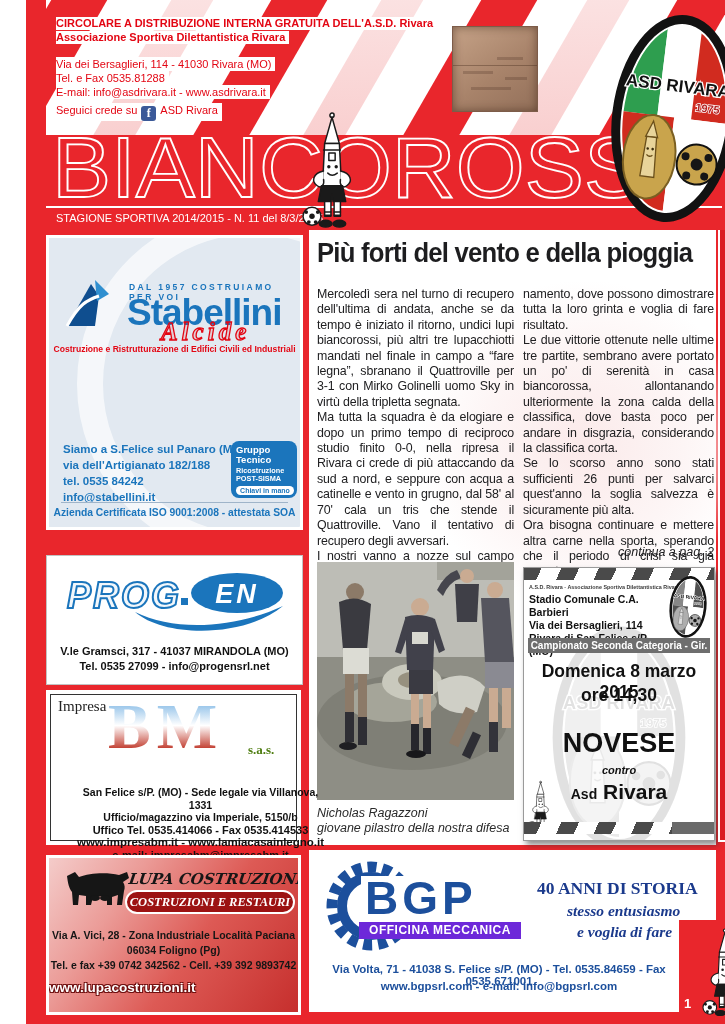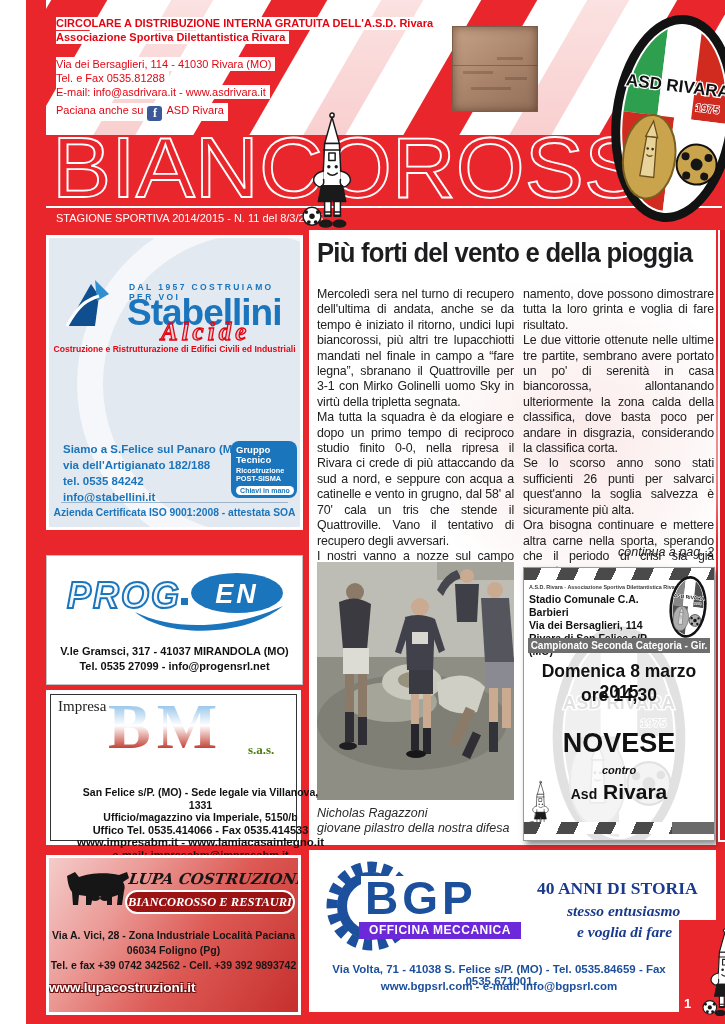--- a/index.html
+++ b/index.html
@@ -188,21 +188,21 @@
     <div class="stripe" style="left:396px"></div>
     <div class="stripe pale" style="left:502px"></div>
     <div class="stripe" style="left:592px"></div>
 
     <div class="abs hdr-red hdr-b" style="left:10px;top:17px;background:#fff;padding-right:4px">CIRCOLARE A DISTRIBUZIONE INTERNA GRATUITA DELL'A.S.D. Rivara</div>
     <div class="abs hdr-red hdr-b" style="left:10px;top:31px;background:#fff;padding-right:4px">Associazione Sportiva Dilettantistica Rivara</div>
     <div class="abs hdr-red hdr-r" style="left:10px;top:57px;background:#fff;padding-right:4px">Via dei Bersaglieri, 114 - 41030 Rivara (MO)</div>
     <div class="abs hdr-red hdr-r" style="left:10px;top:71px;background:#fff;padding-right:4px">Tel. e Fax 0535.81288</div>
     <div class="abs hdr-red hdr-r" style="left:10px;top:85px;background:#fff;padding-right:4px">E-mail: info@asdrivara.it - www.asdrivara.it</div>
     <div class="abs hdr-red hdr-r" style="left:10px;top:103px;background:#fff;padding-right:4px">
-      <span>Paciana anche su</span><span class="fb">f</span><span>ASD Rivara</span>
+      <span>Seguici crede su</span><span class="fb">f</span><span>ASD Rivara</span>
     </div>
 
     <div class="stamp">
       <i style="left:10px;top:44px;width:30px;height:3px"></i>
       <i style="left:44px;top:30px;width:26px;height:3px"></i>
       <i style="left:52px;top:50px;width:22px;height:3px"></i>
       <i style="left:18px;top:60px;width:40px;height:3px"></i>
       <i style="left:0;top:38px;width:84px;height:1px;background:rgba(60,35,20,.35)"></i>
     </div>
   </div>
@@ -361,21 +361,21 @@
   <div class="lupa" style="left:20px;top:855px;width:249px;height:154px">
     <svg class="abs" style="left:12px;top:8px" width="70" height="48" viewBox="0 0 70 48">
       <path d="M6,10 l8,-4 4,5 c10,-4 28,-5 40,-2 l8,-3 2,6 -6,4 c2,3 2,6 1,9 l-2,14 -5,0 1,-10 -6,2 0,8 -5,0 0,-9 -14,1 -2,8 -5,0 0,-9 -7,-1 -1,10 -5,0 -1,-13 c-3,-4 -4,-8 -5,-16 z" fill="#161616"></path>
       <ellipse cx="34" cy="32" rx="5" ry="3" fill="#161616"></ellipse>
       <ellipse cx="44" cy="32" rx="5" ry="3" fill="#161616"></ellipse>
     </svg>
     <div class="lupa-brand" style="left:80px;top:12px">
       <span>LUPA COSTRUZIONI</span>
       
     </div>
-    <div class="lupa-pill" style="left:76px;top:32px;width:166px;height:20px">BIANCOROSSO E RESTAURI</div>
+    <div class="lupa-pill" style="left:76px;top:32px;width:166px;height:20px">COSTRUZIONI E RESTAURI</div>
     <div class="lupa-addr" style="top:70px">Via A. Vici, 28 - Zona Industriale Località Paciana
 06034 Foligno (Pg)
 Tel. e fax +39 0742 342562 - Cell. +39 392 9893742</div>
     <div class="lupa-web" style="top:122px">www.lupacostruzioni.it</div>
   </div>
 
   <div class="panel" style="left:283px;top:850px;width:407px;height:162px">
     <svg class="abs" style="left:12px;top:6px" width="100" height="100" viewBox="0 0 100 100">
       <circle cx="50" cy="50" r="39" fill="none" stroke="#1c4f9c" stroke-width="11" stroke-dasharray="9 6"></circle>
       <circle cx="50" cy="50" r="29" fill="none" stroke="#1c4f9c" stroke-width="10"></circle>

